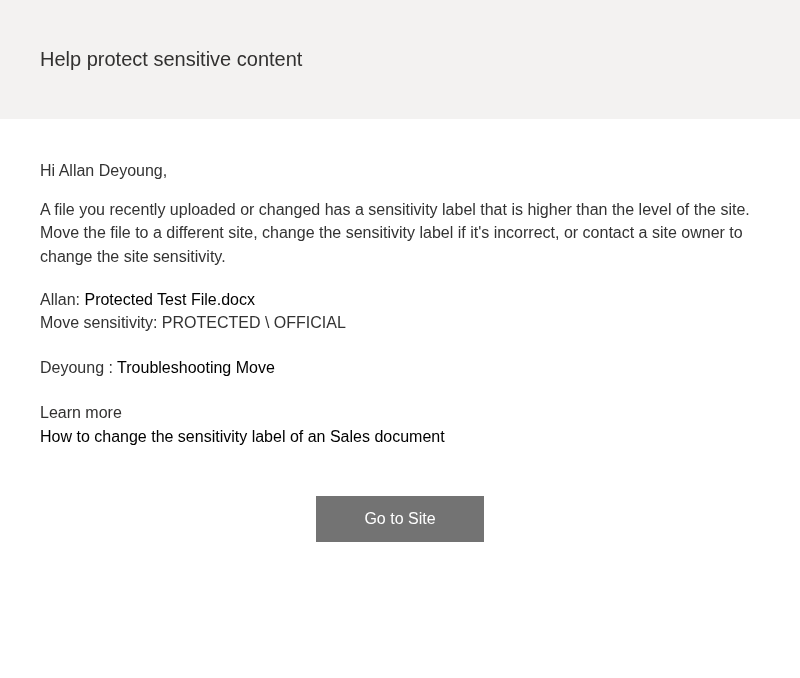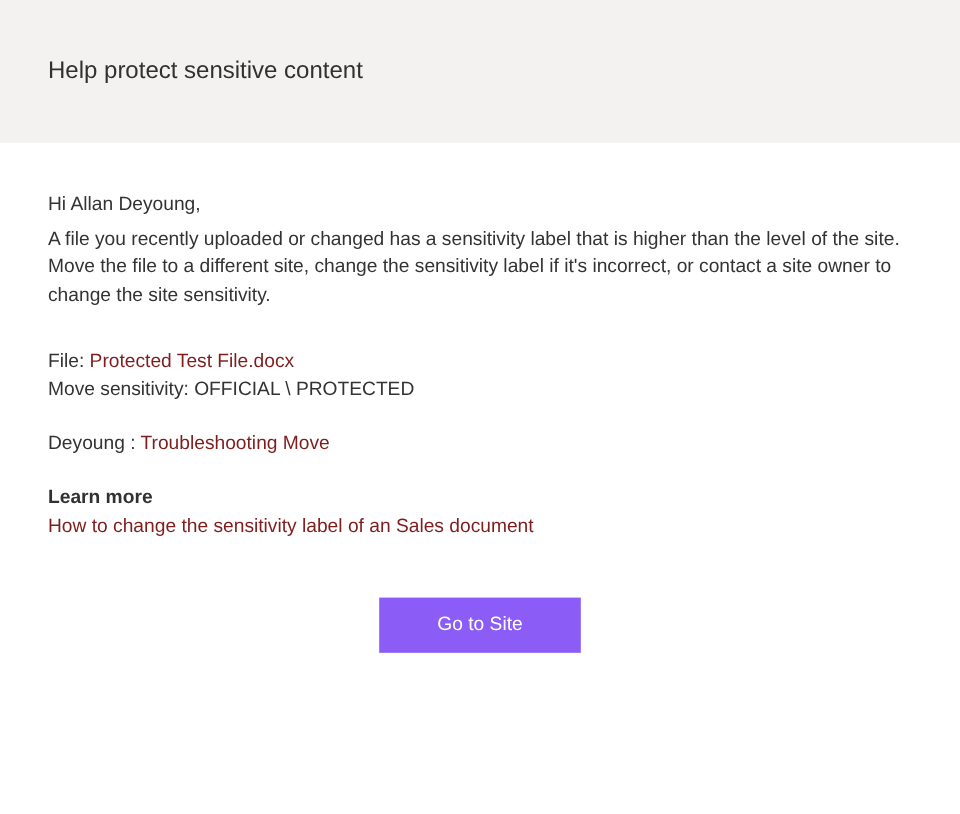--- a/index.html
+++ b/index.html
@@ -21,49 +21,49 @@
     .header-title {
       font-size: 20px;
       font-weight: 400;
       color: #323130;
     }
     .body-content {
       padding: 40px 40px 20px 40px;
       line-height: 1.45;
     }
     .greeting {
-      margin-bottom: 6px;
+      margin-bottom: 16px;
       color: #333;
     }
     .description {
-      margin-bottom: 32px;
+      margin-bottom: 20px;
       color: #333;
     }
     .info-block {
       margin-bottom: 22px;
     }
     .info-line {
       color: #333;
     }
     .link {
-      color: #7f1d1d;
+      color: #000000;
       text-decoration: none;
       cursor: pointer;
     }
     .learn-more-heading {
-      font-weight: 700;
+      font-weight: 400;
       color: #323130;
     }
     .button-row {
       text-align: center;
       padding: 6px 0 20px 0;
     }
     .primary-button {
       display: inline-block;
-      background: #8b5cf6;
+      background: #737373;
       color: #fff;
       border: none;
       padding: 14px 48px;
       font-size: 16px;
       cursor: pointer;
       font-family: inherit;
     }
   </style>
 </head>
 <body>
@@ -73,24 +73,24 @@
 </div>
 
 <div class="body-content">
 
   <div class="greeting">Hi Allan Deyoung,</div>
 
   <div class="description">A file you recently uploaded or changed has a sensitivity label that is higher than the level of the site. Move the file to a different site, change the sensitivity label if it's incorrect, or contact a site owner to change the site sensitivity.</div>
 
   <div class="info-block">
     <div class="info-line">
-      <span>File: </span><a class="link">Protected Test File.docx</a>
+      <span>Allan: </span><a class="link">Protected Test File.docx</a>
     </div>
     <div class="info-line">
-      <span>Move sensitivity: </span><span>OFFICIAL \ PROTECTED</span>
+      <span>Move sensitivity: </span><span>PROTECTED \ OFFICIAL</span>
     </div>
   </div>
 
 
   <div class="info-block">
     <div class="info-line">
       <span>Deyoung : </span><a class="link">Troubleshooting Move</a>
     </div>
   </div>
 

